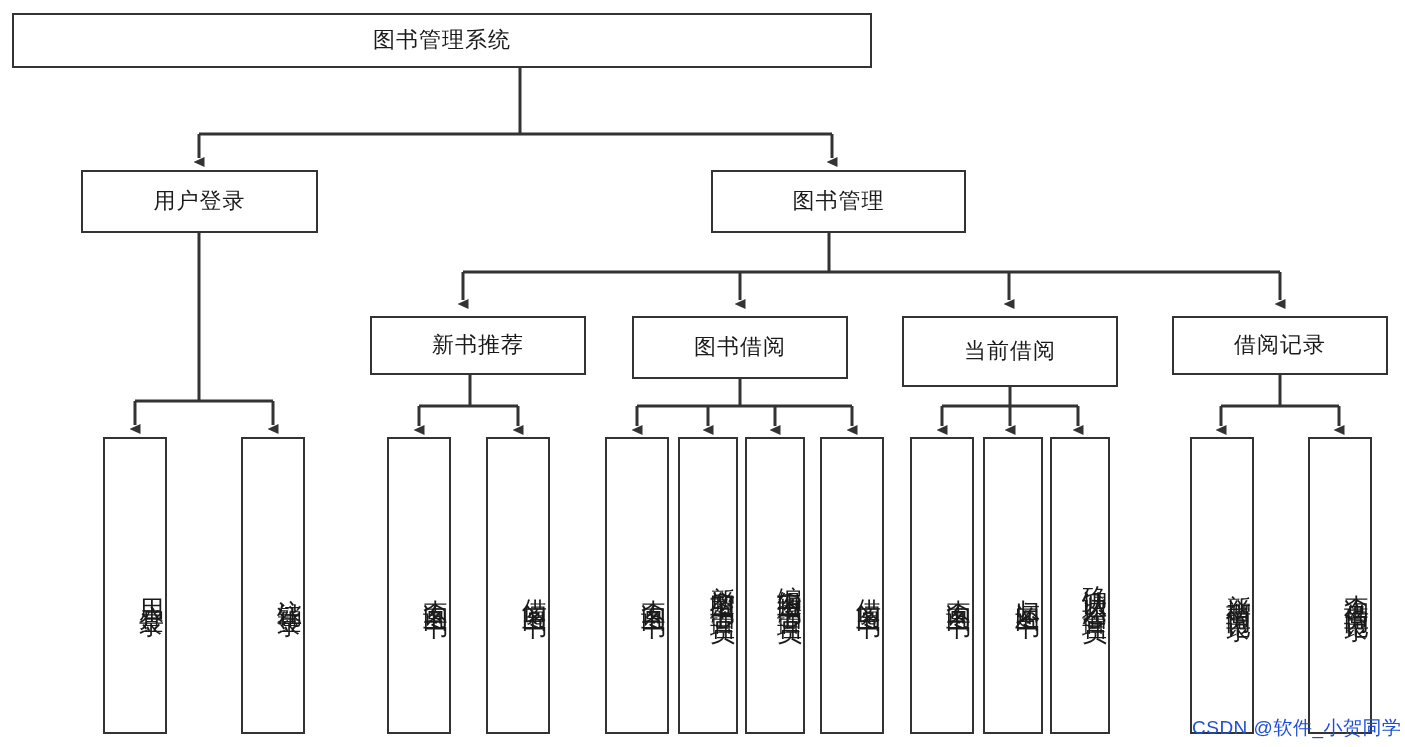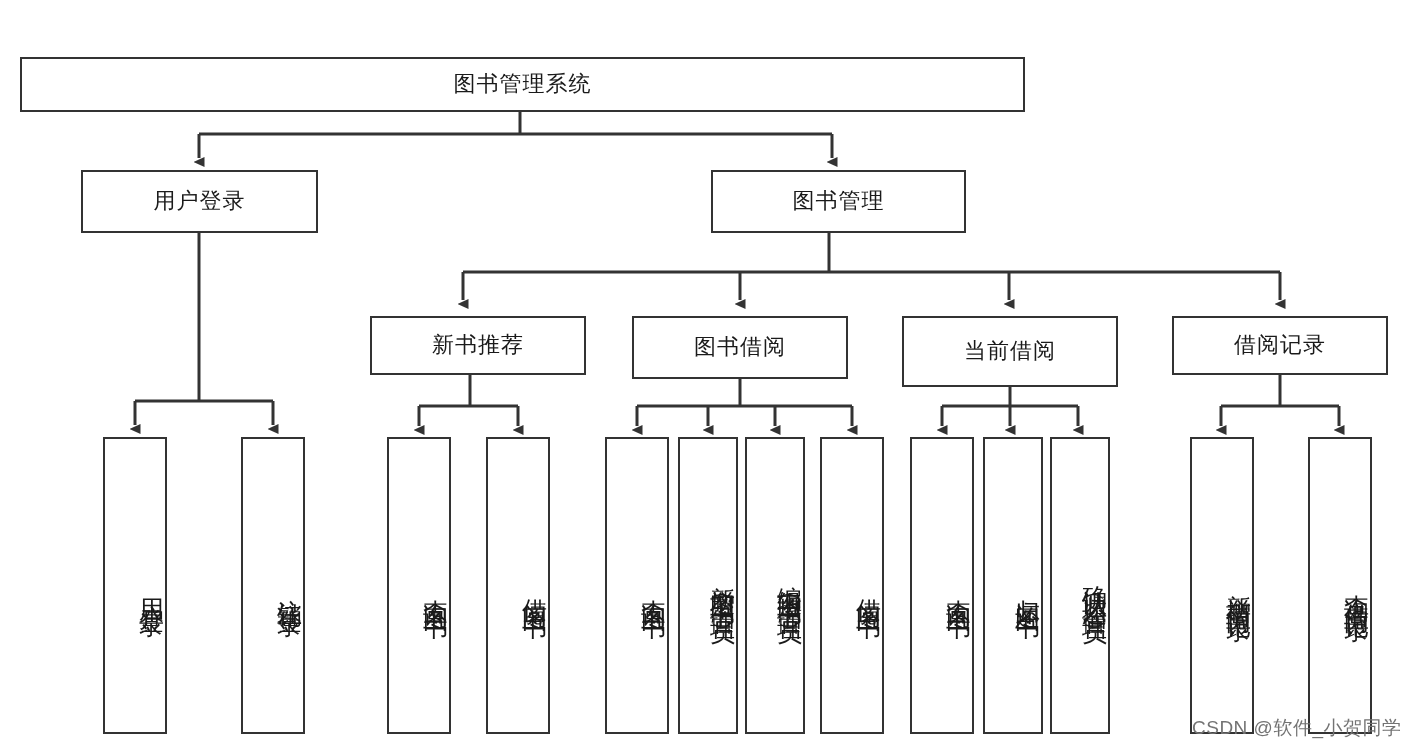--- a/index.html
+++ b/index.html
@@ -51,21 +51,21 @@
     justify-content: center;
   }
   .node-label {
     display: block;
     white-space: pre-line;
     text-align: center;
   }
   .watermark {
     position: absolute;
     font-size: 19px;
-    color: #737373;
+    color: #1d4ed8;
     letter-spacing: 0.5px;
     white-space: nowrap;
     user-select: none;
   }
 </style>
 </head>
 <body>
 
 <div id="canvas">
 
@@ -112,21 +112,21 @@
       <path d="M1010,406 L1010,426" marker-end="url(#arrow)"></path>
       <path d="M1078,406 L1078,426" marker-end="url(#arrow)"></path>
 
       <path d="M1280,375 L1280,406"></path>
       <path d="M1221,406 L1339,406"></path>
       <path d="M1221,406 L1221,426" marker-end="url(#arrow)"></path>
       <path d="M1339,406 L1339,426" marker-end="url(#arrow)"></path>
     </g>
   </svg>
 
-  <div class="node horiz" style="left:20px; top:13px; width:1005px; height:55px;margin-top:44px;">
+  <div class="node horiz" style="left:12px; top:13px; width:860px; height:55px;">
     <span class="node-label">图书管理系统</span>
   </div>
 
   <div class="node horiz" style="left:81px; top:170px; width:237px; height:63px;">
     <span class="node-label">用户登录</span>
   </div>
   <div class="node horiz" style="left:711px; top:170px; width:255px; height:63px;">
     <span class="node-label">图书管理</span>
   </div>
 

